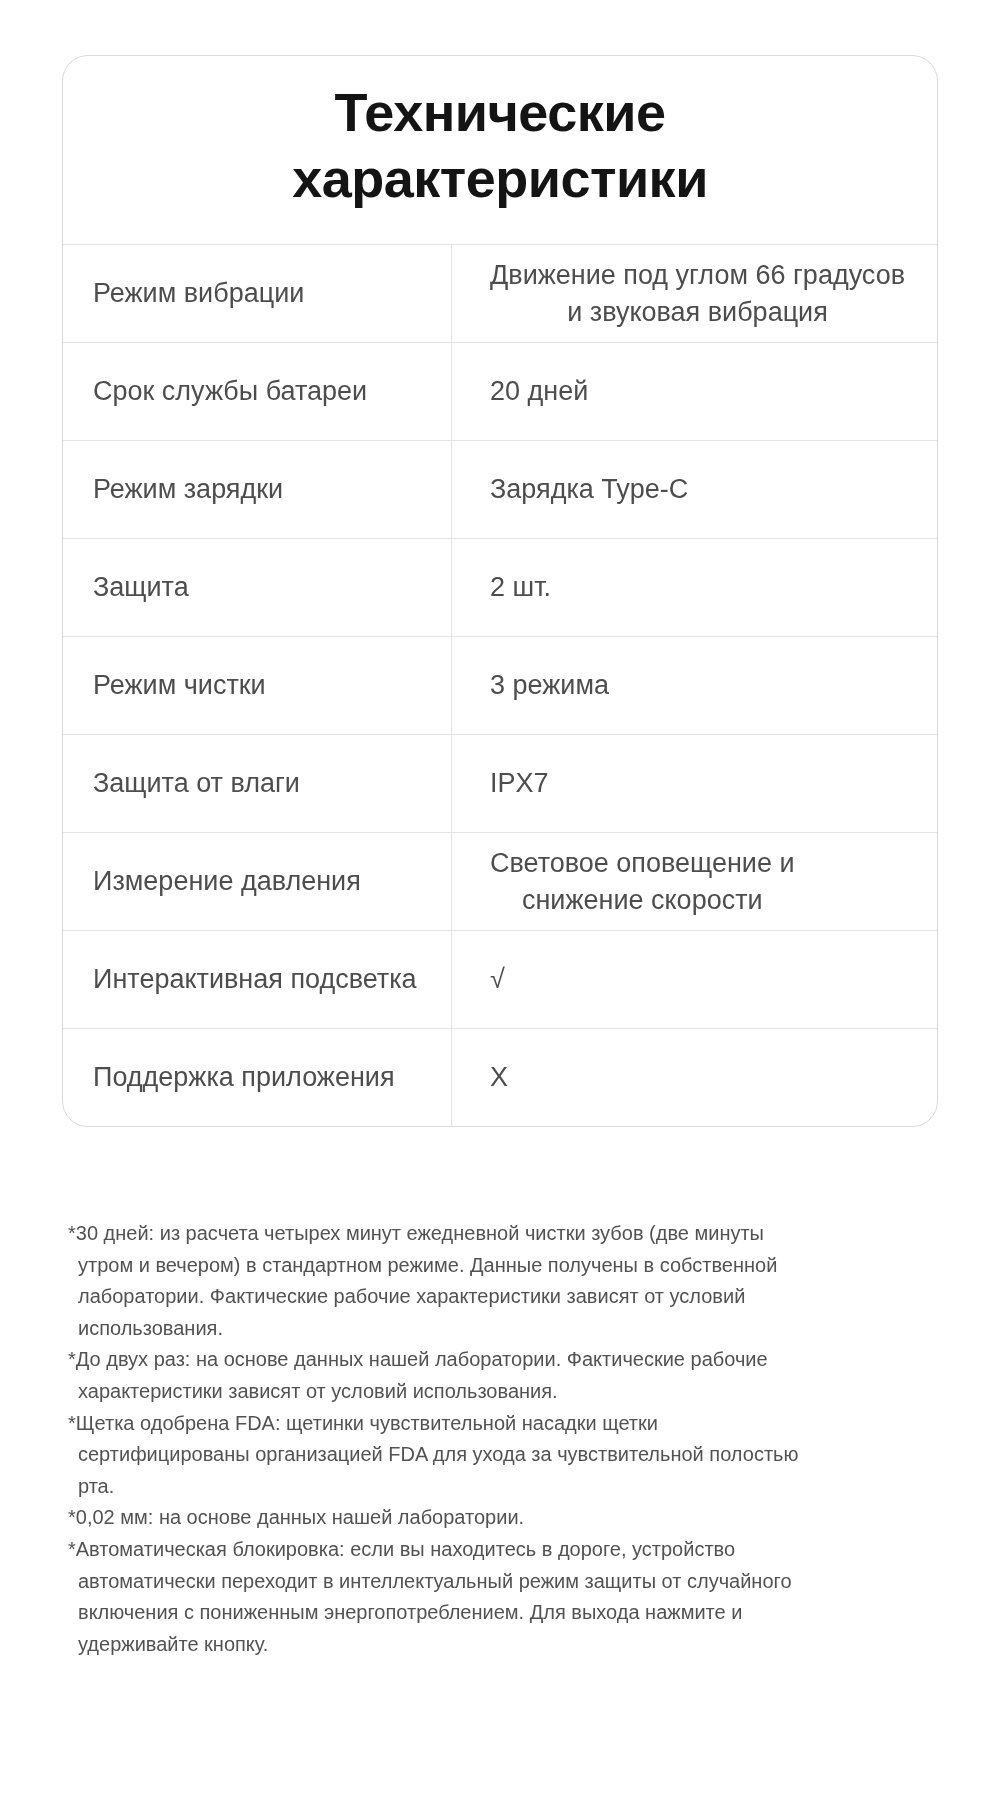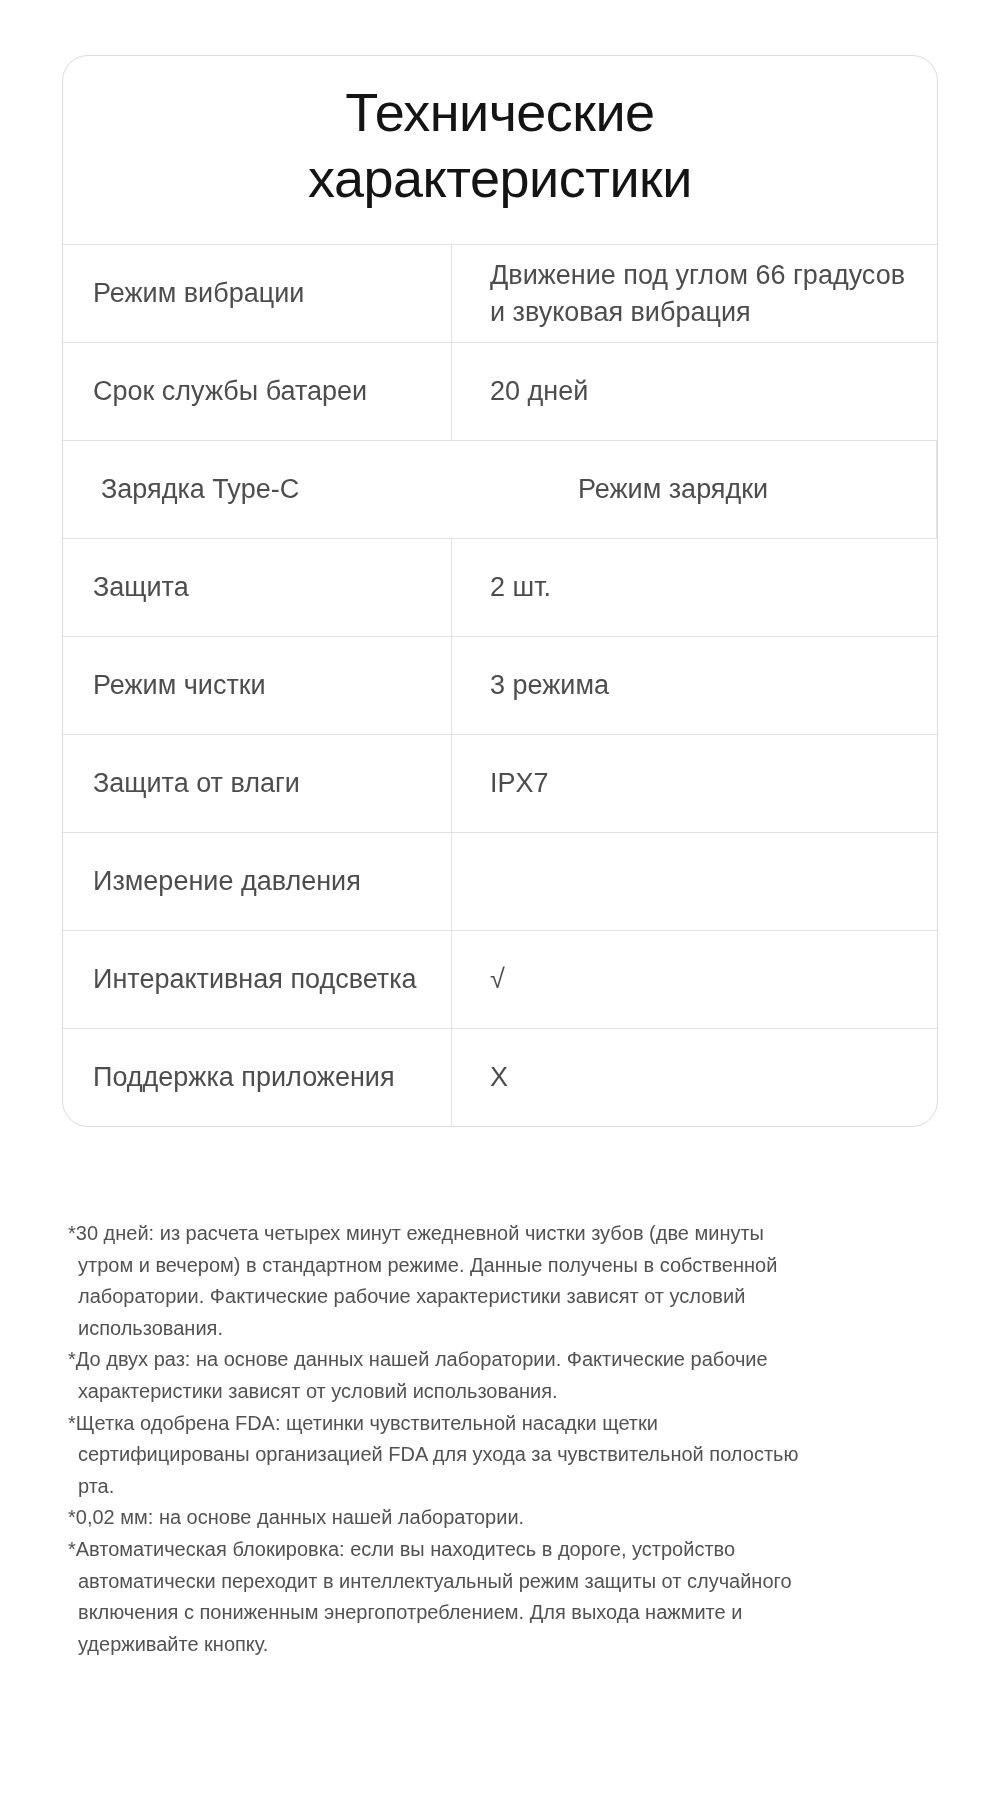--- a/index.html
+++ b/index.html
@@ -37,21 +37,21 @@
   }
   .card-title {
     height: 188px;
     display: flex;
     align-items: center;
     justify-content: center;
     text-align: center;
     padding-bottom: 10px;
     font-size: 54px;
     line-height: 66px;
-    font-weight: normal;
+    font-weight: bold;
     letter-spacing: -0.5px;
     color: var(--title-text, #141414);
     white-space: pre-line;
   }
   .spec-table {
     display: flex;
     flex-direction: column;
     height: 882px;
   }
   .spec-row {
@@ -71,20 +71,21 @@
     padding-left: 30px;
     border-right: 1px solid var(--row-border, #e3e3e3);
     white-space: nowrap;
   }
   .spec-value {
     flex: 1;
     padding-left: 38px;
     padding-right: 20px;
     line-height: 37px;
     white-space: pre-line;
+    text-align: center;
   }
 
   
   .footnotes {
     position: absolute;
     left: 68px;
     top: 1218px;
     width: 872px;
     font-size: 20px;
     line-height: 31.6px;
@@ -107,37 +108,39 @@
     <div class="spec-row">
       <div class="spec-cell spec-label">Режим вибрации</div>
       <div class="spec-cell spec-value">Движение под углом 66 градусов
 и звуковая вибрация</div>
     </div>
     <div class="spec-row">
       <div class="spec-cell spec-label">Срок службы батареи</div>
       <div class="spec-cell spec-value">20 дней</div>
     </div>
     <div class="spec-row">
+      <div class="spec-cell spec-label">Режим зарядки</div>
       <div class="spec-cell spec-value">Зарядка Type-C</div>
-      <div class="spec-cell spec-label">Режим зарядки</div>
     </div>
     <div class="spec-row">
       <div class="spec-cell spec-label">Защита</div>
       <div class="spec-cell spec-value">2 шт.</div>
     </div>
     <div class="spec-row">
       <div class="spec-cell spec-label">Режим чистки</div>
       <div class="spec-cell spec-value">3 режима</div>
     </div>
     <div class="spec-row">
       <div class="spec-cell spec-label">Защита от влаги</div>
       <div class="spec-cell spec-value">IPX7</div>
     </div>
     <div class="spec-row">
       <div class="spec-cell spec-label">Измерение давления</div>
+      <div class="spec-cell spec-value">Световое оповещение и
+снижение скорости</div>
     </div>
     <div class="spec-row">
       <div class="spec-cell spec-label">Интерактивная подсветка</div>
       <div class="spec-cell spec-value">√</div>
     </div>
     <div class="spec-row">
       <div class="spec-cell spec-label">Поддержка приложения</div>
       <div class="spec-cell spec-value">X</div>
     </div>
   </div>

